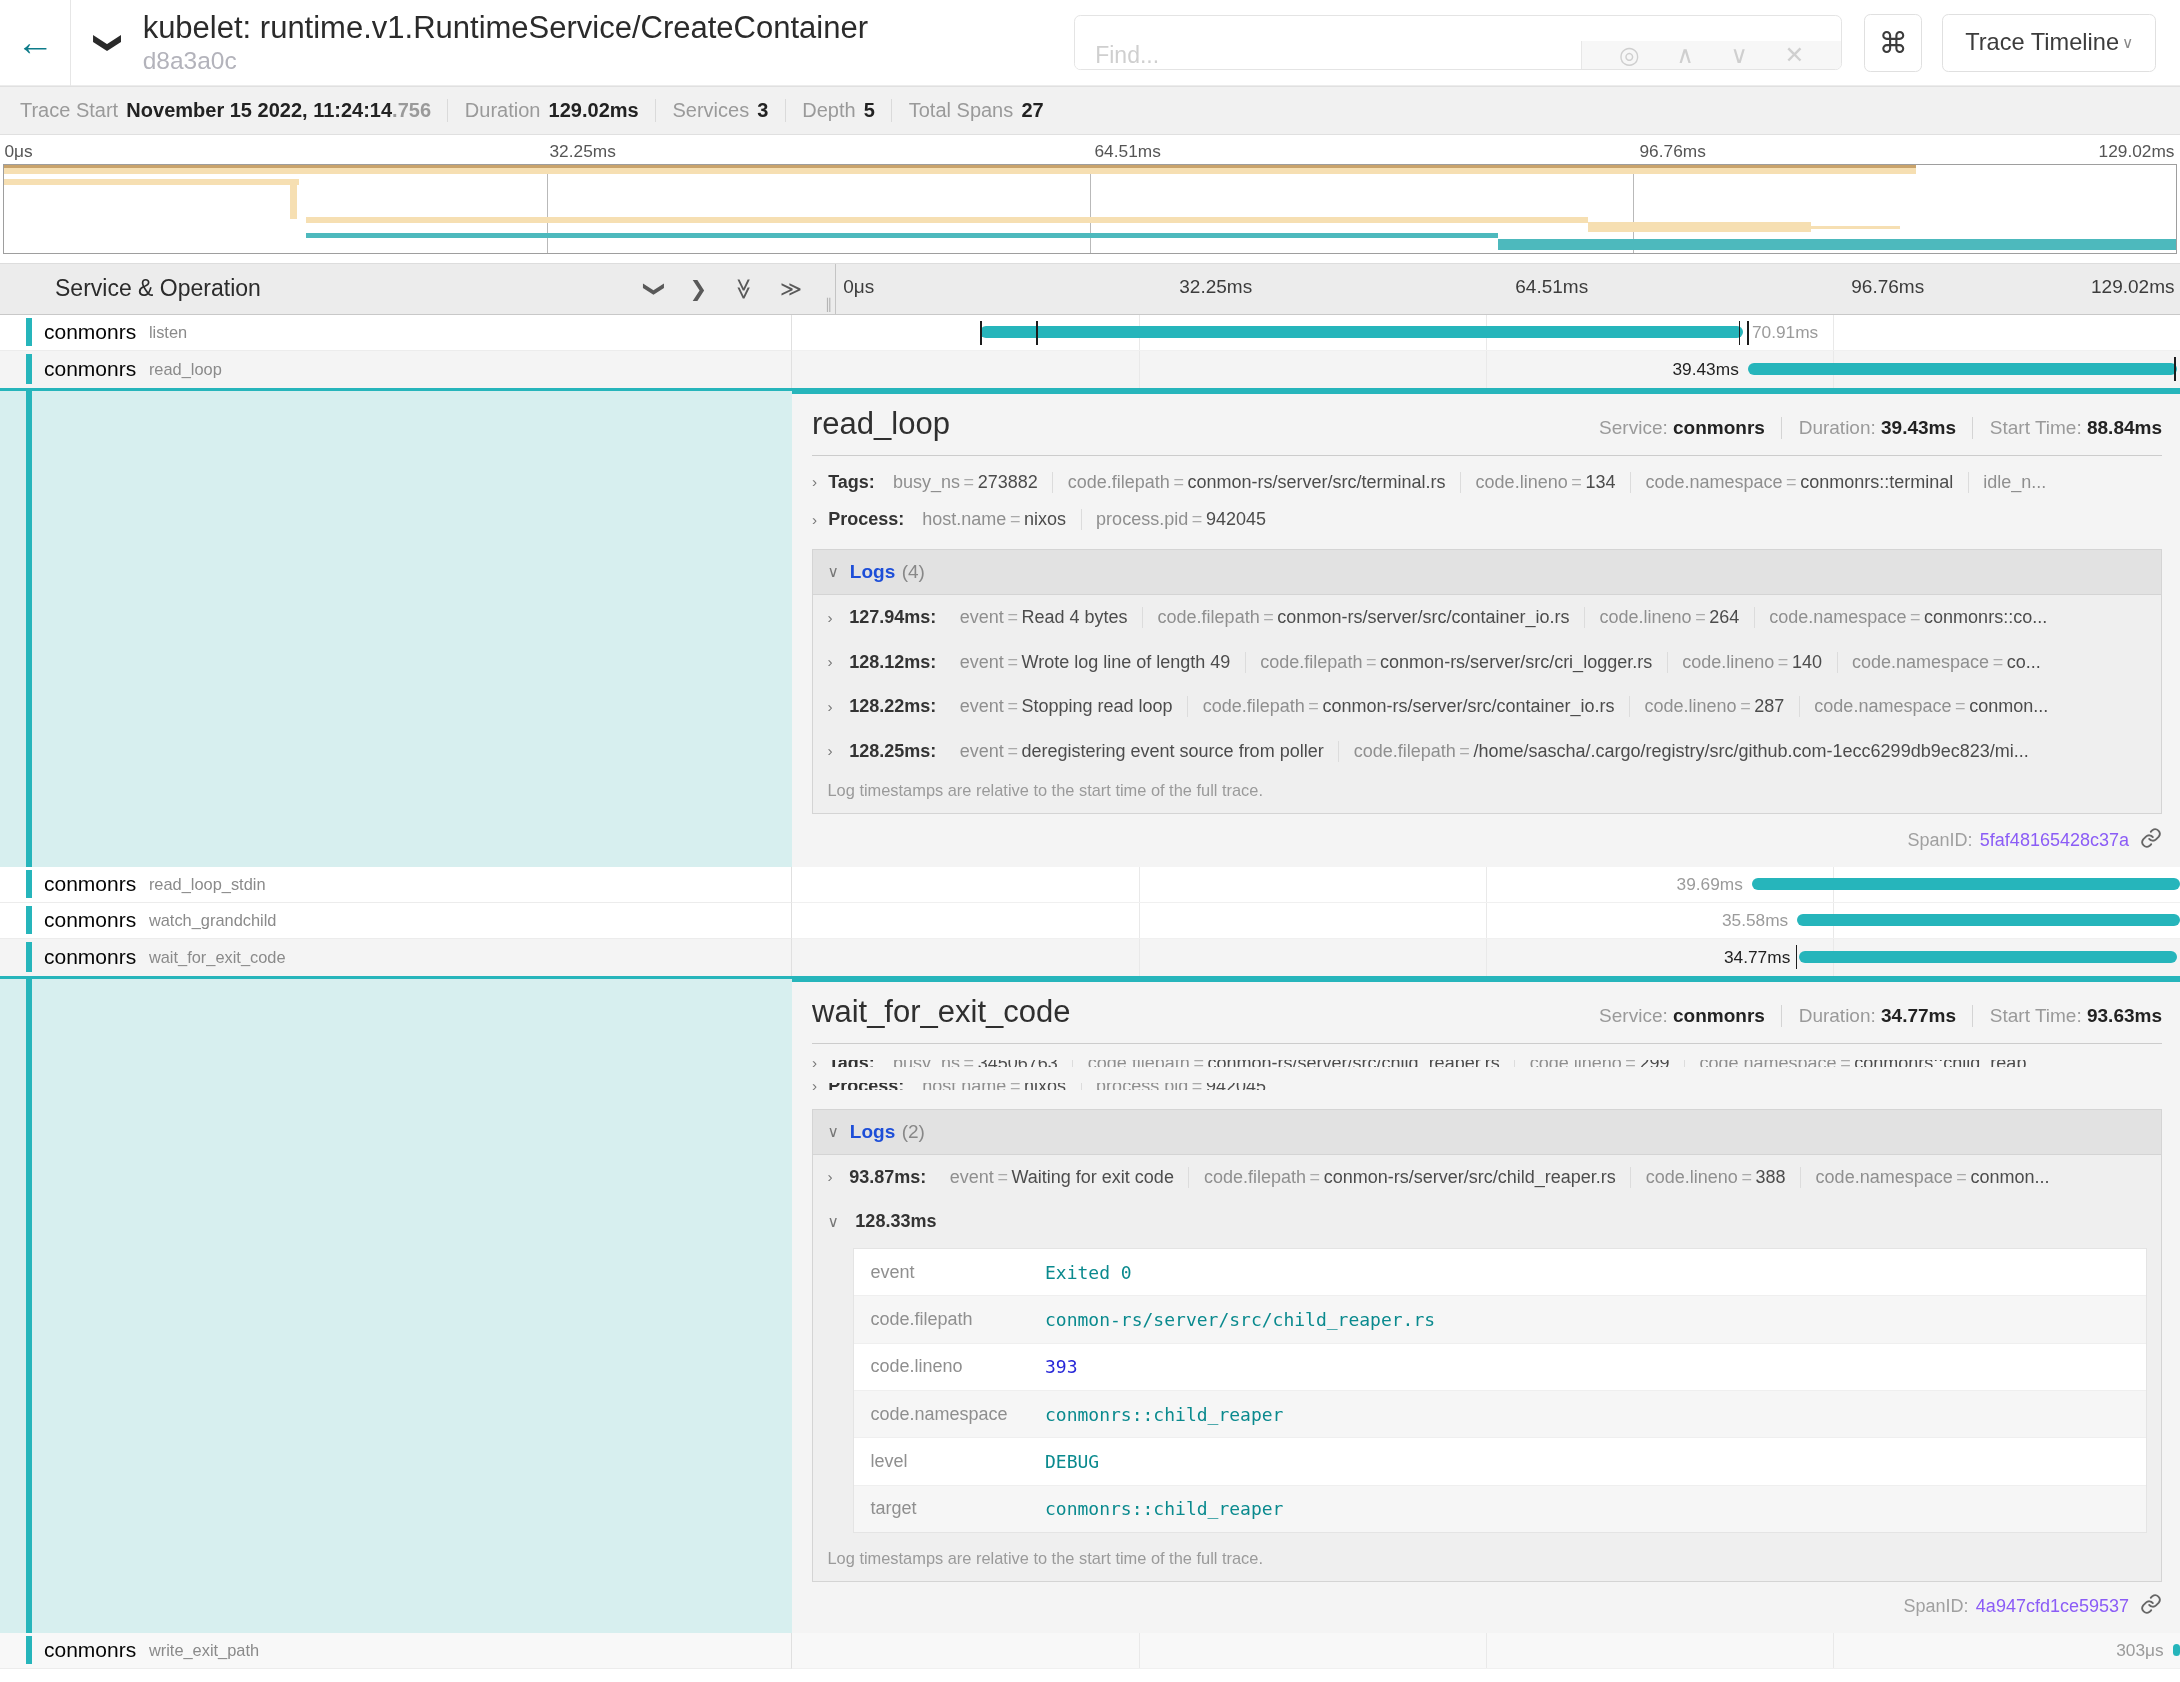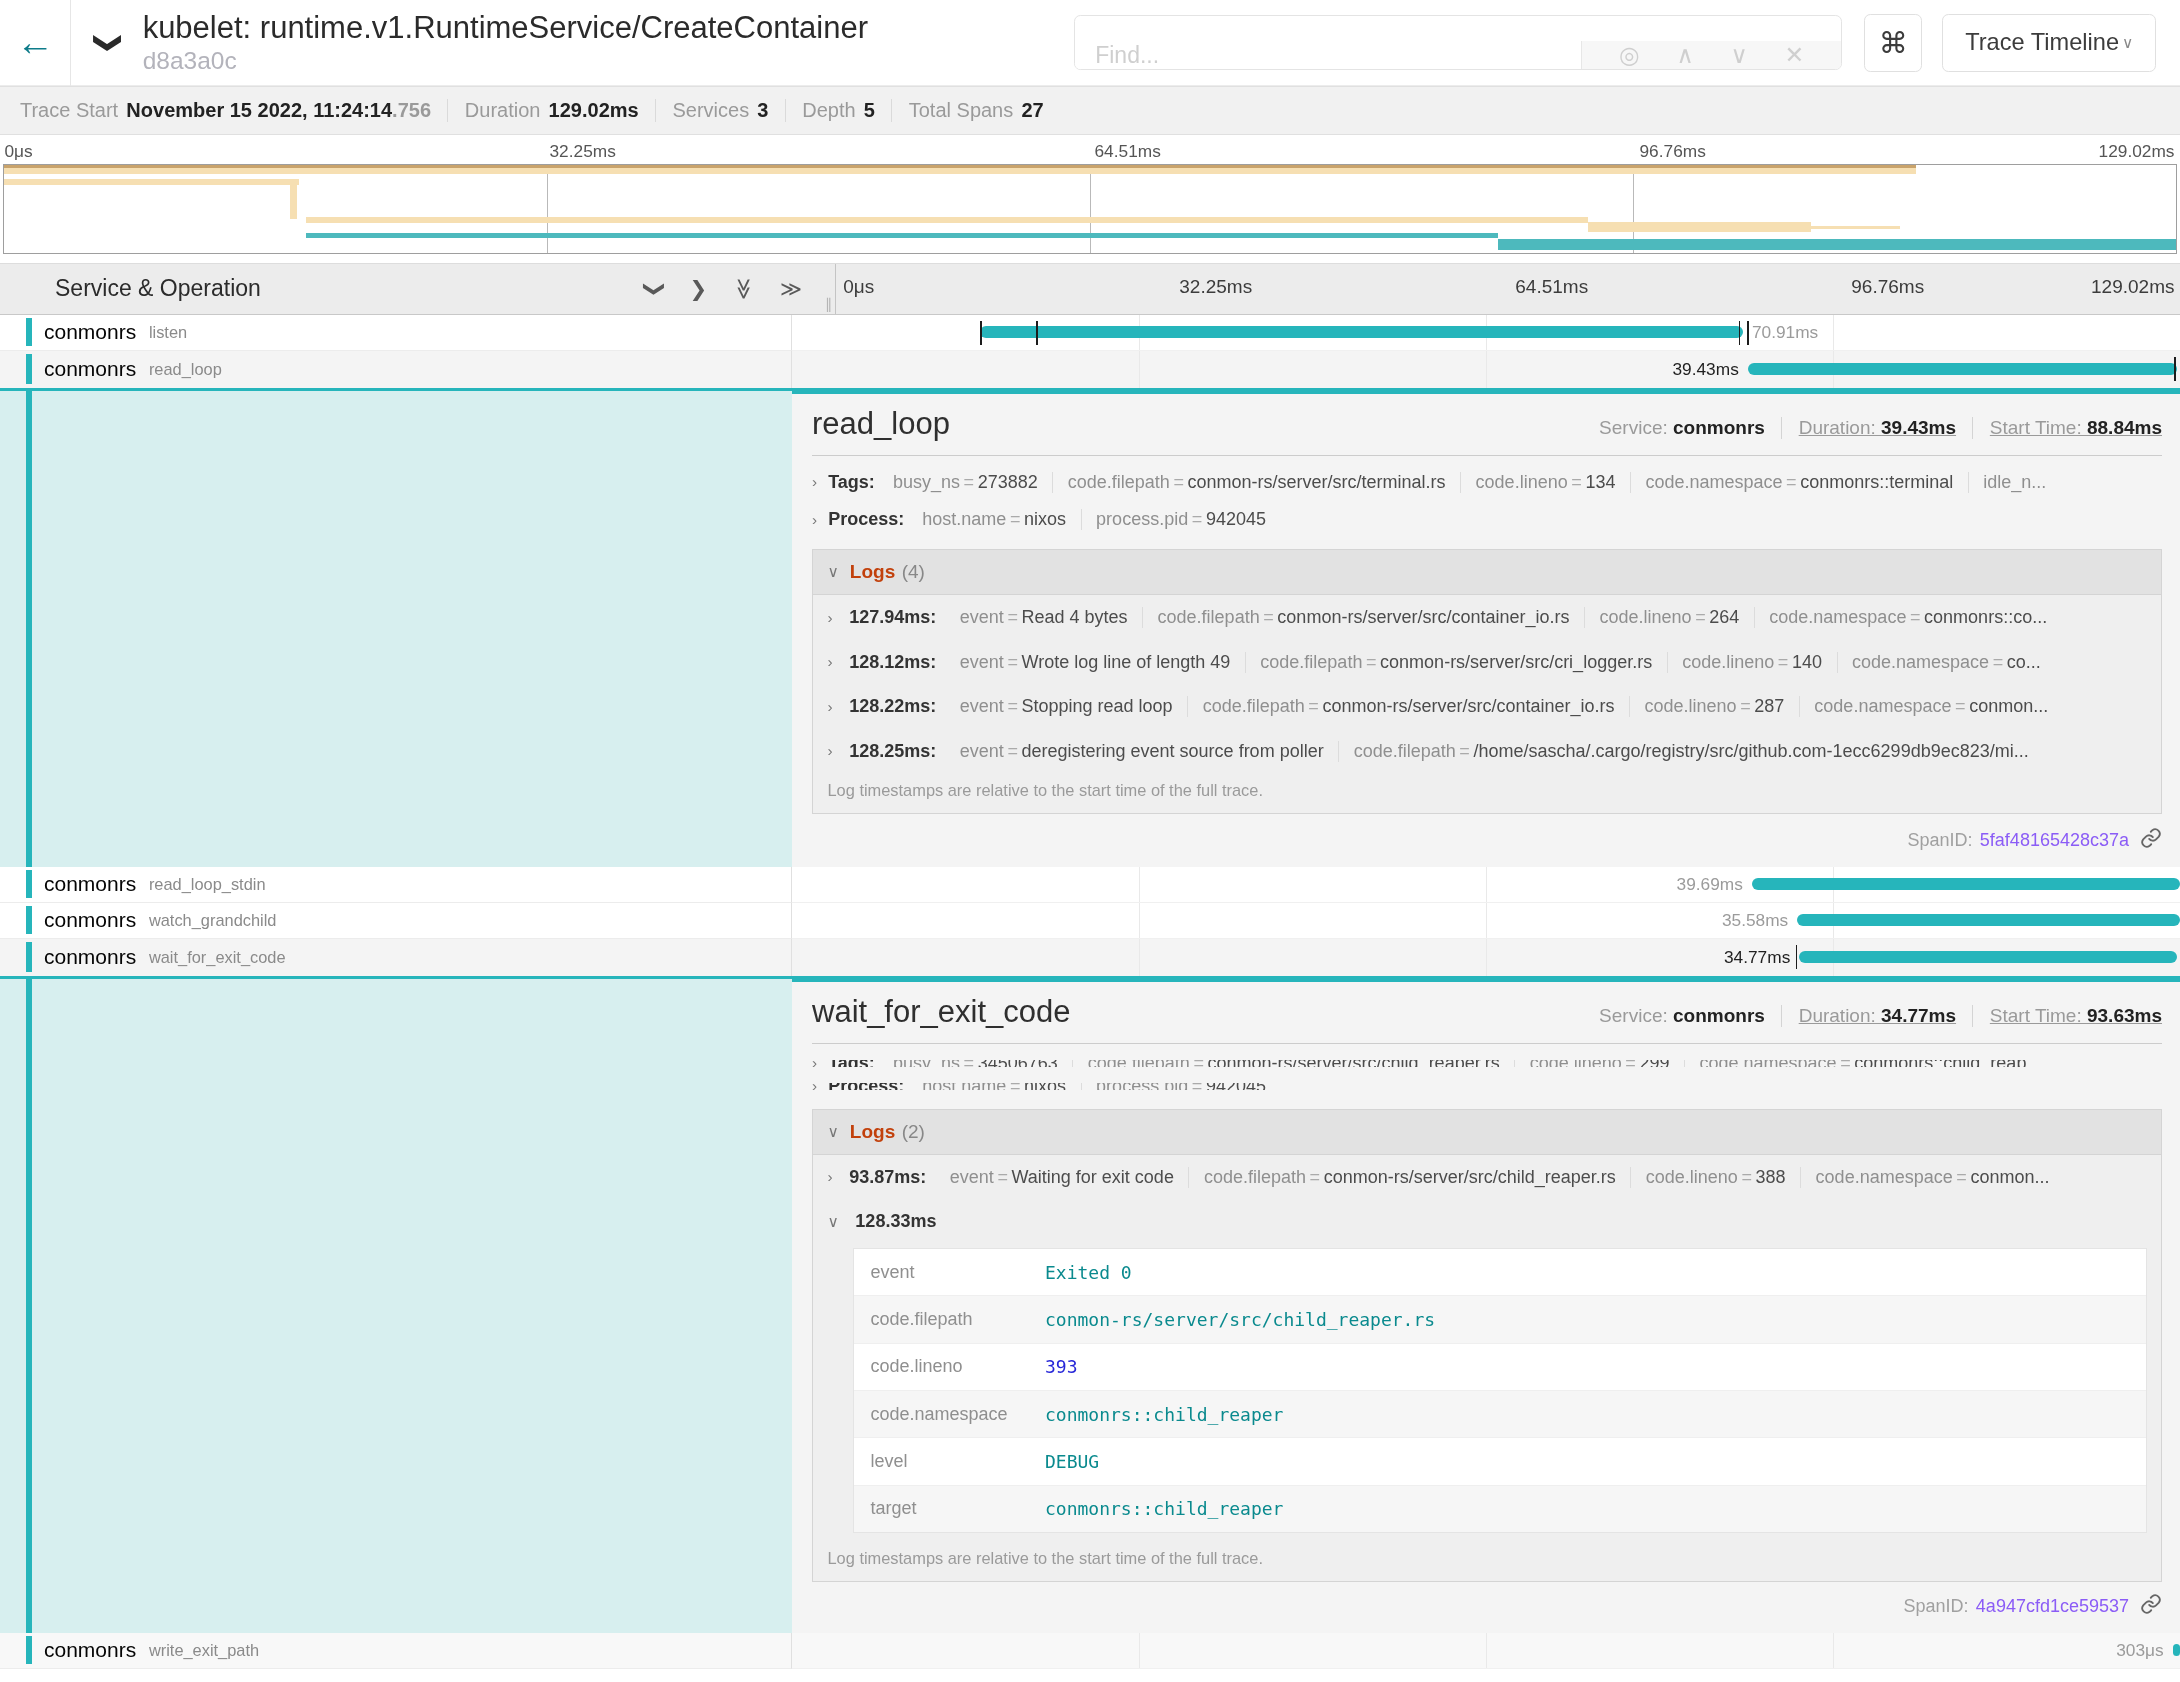--- a/index.html
+++ b/index.html
@@ -75,33 +75,33 @@
   .panel-left { width: 792px; background: #d7efef; position: relative; }
   .panel-line { position: absolute; left: 26px; top: 0; bottom: 0; width: 5.5px; background: #26b5bb; }
   .panel-right { flex: 1; background: #f4f4f4; border-top: 3.6px solid #26b5bb; padding: 12.7px 18px 12.7px 20px; display: flex; flex-direction: column; overflow: hidden; }
   .panel[data-idx="0"] .panel-right { height: 476px; }
   .panel[data-idx="1"] .panel-right { height: 654px; }
   .p-head { display: flex; align-items: baseline; }
   .p-title { font-size: 31px; font-weight: 500; color: #2f2f2f; }
   .p-stats { margin-left: auto; display: flex; font-size: 19px; color: #9a9a9a; }
   .p-stat { white-space: nowrap; }
   .p-stat b { color: #222; }
-  .p-stat + .p-stat { border-left: 0.9px solid #d4d4d4; margin-left: 16.4px; padding-left: 16.4px; text-decoration: underline; }
+  .p-stat + .p-stat { border-left: 0.9px solid #d4d4d4; margin-left: 16.4px; padding-left: 16.4px; }
   .p-div { border-bottom: 0.9px solid #ccc; margin: 12.7px 0 7.3px; }
   .kv-line { display: flex; align-items: center; font-size: 18px; margin: 8.2px 0; white-space: nowrap; overflow: hidden; cursor: pointer; }
   .chev { color: #777; font-size: 15.5px; margin-right: 11px; }
   .kv-label { font-weight: 700; color: #333; margin-right: 3.6px; }
   .kvi { padding: 0 14.5px; white-space: nowrap; }
   .kvi + .kvi { border-left: 0.9px solid #dcdcdc; }
   .kvi .k { color: #8f8f8f; }
   .kvi .eq { color: #aaa; padding: 0 3.6px; }
   .kvi .v { color: #4c4c4c; }
   .logsbox { margin-top: 11px; border: 0.9px solid #d4d4d4; background: #efefef; }
   .logs-head { background: #e2e2e2; border-bottom: 0.9px solid #d4d4d4; padding: 11px 14.5px; display: flex; align-items: center; font-size: 19px; cursor: pointer; }
-  .logs-head b { color: #c2410c; }
+  .logs-head b { color: #1d4ed8; }
   .logs-head .cnt { color: #888; margin-left: 6.4px; }
   .log-row { display: flex; align-items: center; padding: 11.8px 14.5px; font-size: 18px; white-space: nowrap; overflow: hidden; cursor: pointer; }
   .log-time { font-weight: 700; color: #333; margin: 0 9px 0 5.5px; }
   .log-note { padding: 7.3px 14.5px 12.7px; font-size: 16.4px; color: #9a9a9a; }
   .kvtable { margin: 3.6px 14.5px 9px 40px; background: #fff; border: 0.9px solid #e4e4e4; }
   .kvt-row { display: flex; align-items: center; }
   .kvt-row:nth-child(even) { background: #f6f6f6; }
   .kvt-row + .kvt-row { border-top: 0.9px solid #efefef; }
   .kvt-k { width: 191px; padding: 12.7px 16.4px; font-size: 18px; color: #8f8f8f; flex-shrink: 0; }
   .kvt-v { font-family: "DejaVu Sans Mono", monospace; font-size: 18px; padding: 12.7px 0; }

